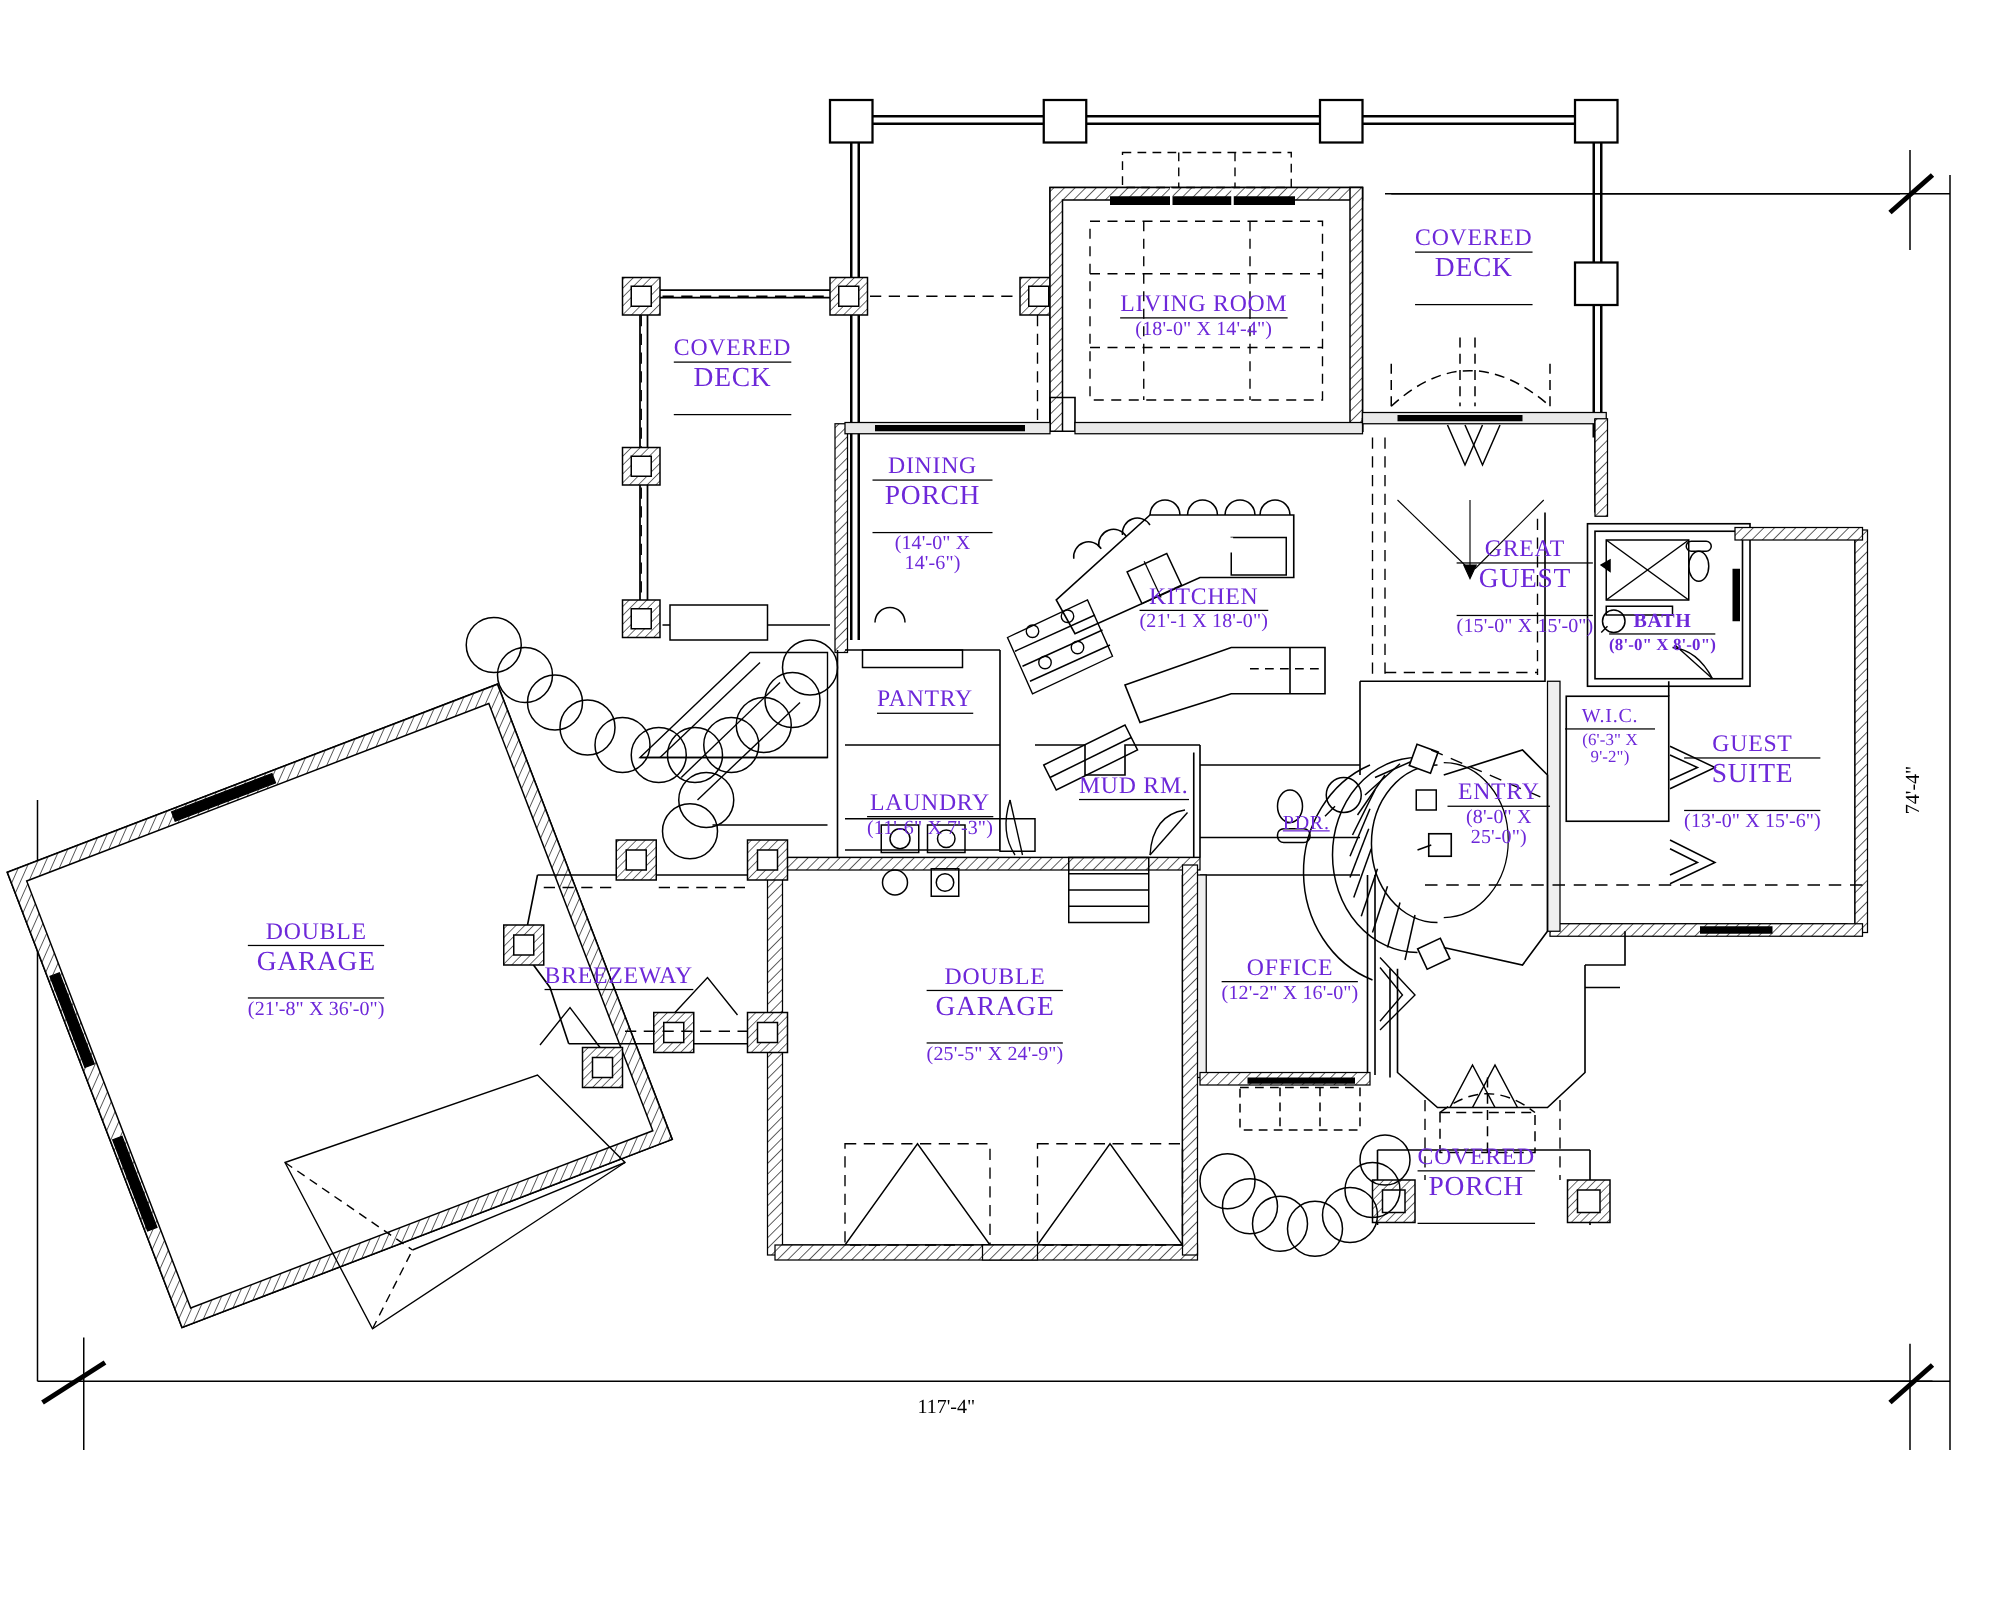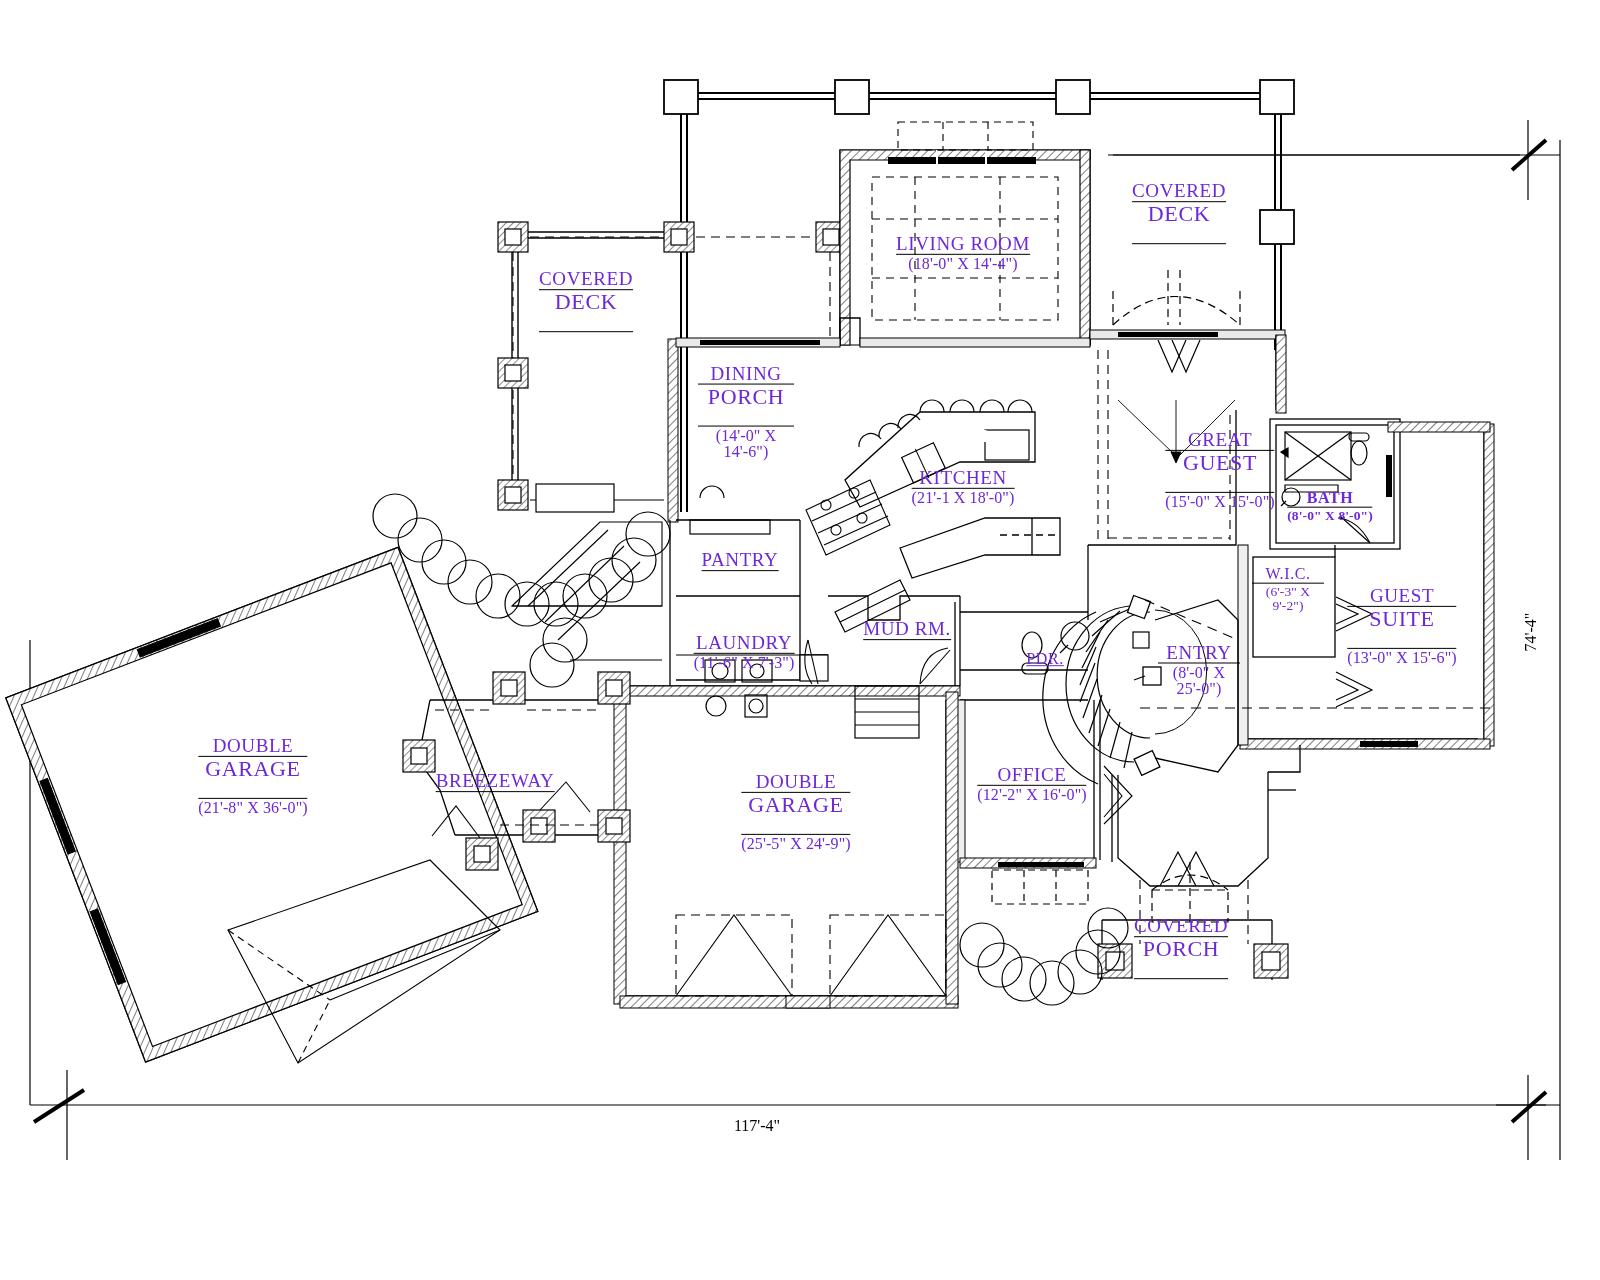--- a/index.html
+++ b/index.html
@@ -636,21 +636,21 @@
   </div>
 
   <div class="room-label" style="left:907px;top:630px;transform:translate(-50%,-50%);">
     <span class="nm">MUD RM.</span>
   </div>
 
   <div class="room-label small" style="left:1045px;top:660px;transform:translate(-50%,-50%);text-decoration:underline;">
     <span class="nm" style="border-bottom:none;">PDR.</span>
   </div>
 
-  <div class="room-label" style="left:1199px;top:652px;transform:translate(-50%,-50%);margin-top:18px;">
+  <div class="room-label" style="left:1199px;top:652px;transform:translate(-50%,-50%);">
     <span class="nm">ENTRY</span>
     <span class="dim" style="white-space:normal;max-width:82px;margin:0 auto;">(8'-0" X 25'-0")</span>
   </div>
 
   <div class="room-label" style="left:1032px;top:784px;transform:translate(-50%,-50%);">
     <span class="nm">OFFICE</span>
     <span class="dim">(12'-2" X 16'-0")</span>
   </div>
 
   <div class="room-label" style="left:253px;top:776px;transform:translate(-50%,-50%);">

